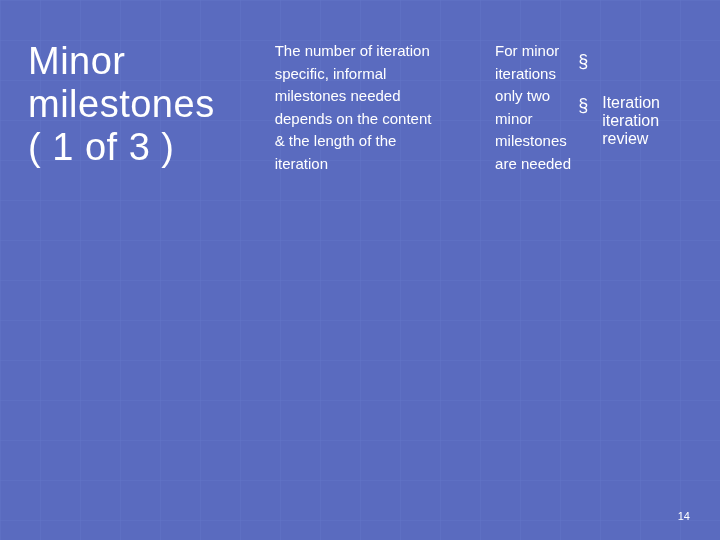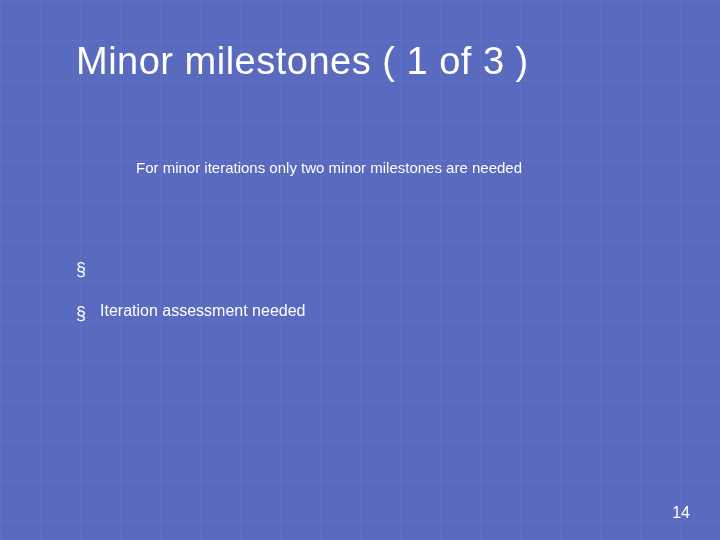--- a/index.html
+++ b/index.html
@@ -33,25 +33,24 @@
       background-image:
         linear-gradient(rgba(100, 120, 200, 0.4) 1px, transparent 1px),
         linear-gradient(90deg, rgba(100, 120, 200, 0.4) 1px, transparent 1px);
       background-size: 40px 40px;
       pointer-events: none;
     }
 
     .content {
       position: relative;
       z-index: 1;
-      padding: 40px 60px 30px 76px;
+      padding: 40px 60px 30px 28px;
       height: 100%;
       display: flex;
-      flex-direction: column;
-      gap: 44px;
+      flex-direction: row;
     }
 
     .title {
       color: #ffffff;
       font-size: 38px;
       font-weight: normal;
       margin-bottom: 30px;
       letter-spacing: 0.5px;
     }
 
@@ -92,38 +91,41 @@
     .bullet-text {
       font-size: 16px;
       color: #ffffff;
     }
 
     .page-number {
       position: absolute;
       bottom: 18px;
       right: 30px;
       color: #ffffff;
-      font-size: 16px;
+      font-size: 11px;
       z-index: 2;
     }
   </style>
 </head>
 <body>
 
 <div class="slide">
   <div class="grid-overlay"></div>
   <div class="content">
     <h1 class="title">Minor milestones ( 1 of 3 )</h1>
     <div class="description-block">
+      <p>The number of iteration specific, informal milestones needed depends on the content &amp; the length of the iteration</p>
+    </div>
+    <div class="description-block">
       <p>For minor iterations only two minor milestones are needed</p>
     </div>
     <ul class="bullet-list">
     <li class="bullet-item">
           <span class="bullet-icon">§</span>
         </li>
         <li class="bullet-item">
           <span class="bullet-icon">§</span>
-          <span class="bullet-text">Iteration assessment needed</span>
+          <span class="bullet-text">Iteration iteration review</span>
         </li>
       </ul>
   </div>
   <div class="page-number">14</div>
 </div>
 
 </body></html>

